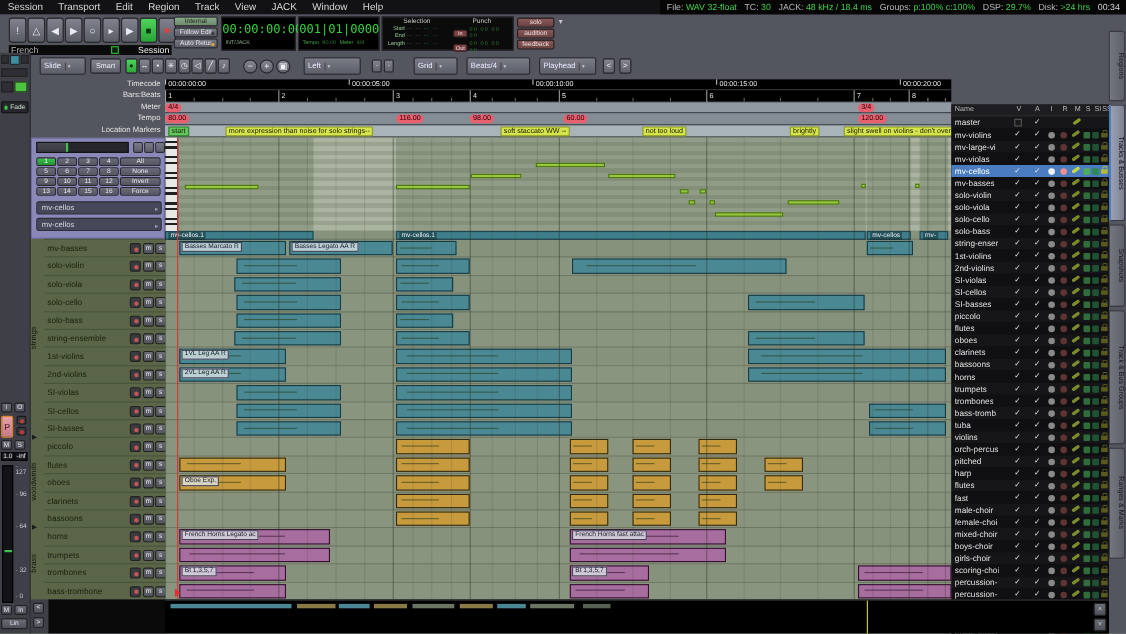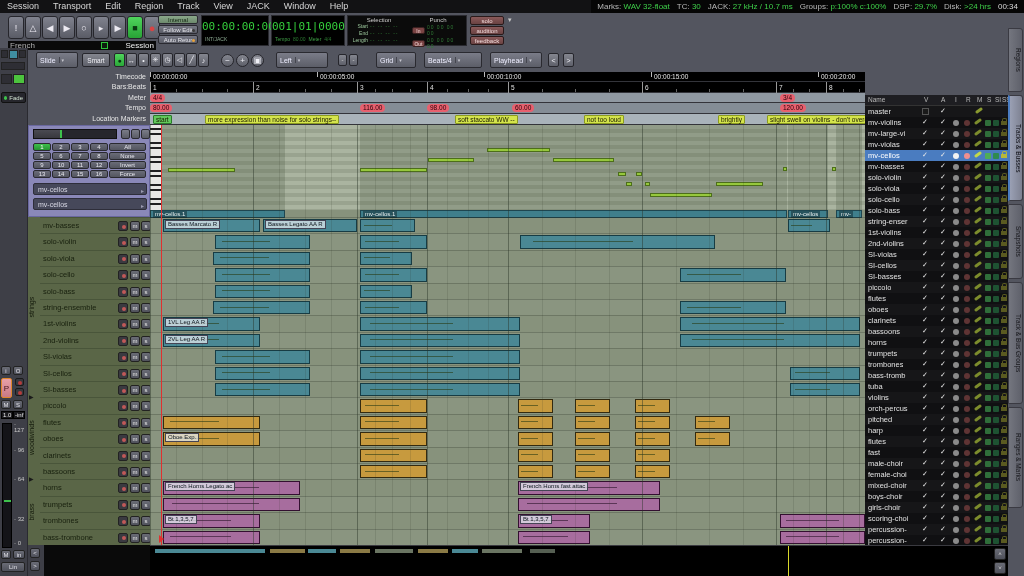--- a/index.html
+++ b/index.html
@@ -192,23 +192,23 @@
       <div class="menu-item">Edit</div>
       <div class="menu-item">Region</div>
       <div class="menu-item">Track</div>
       <div class="menu-item">View</div>
       <div class="menu-item">JACK</div>
       <div class="menu-item">Window</div>
       <div class="menu-item">Help</div>
     </div>
   <div id="status-pill">
     <span id="status-segments" style="display:flex; gap:7px;">
-        <div class="seg"><span class="lb">Marks: </span><span class="vl">WAV 32-float</span></div>
+        <div class="seg"><span class="lb">File: </span><span class="vl">WAV 32-float</span></div>
         <div class="seg"><span class="lb">TC: </span><span class="vl">30</span></div>
-        <div class="seg"><span class="lb">JACK: </span><span class="vl">27 kHz / 10.7 ms</span></div>
+        <div class="seg"><span class="lb">JACK: </span><span class="vl">48 kHz / 18.4 ms</span></div>
         <div class="seg"><span class="lb">Groups: </span><span class="vl">p:100% c:100%</span></div>
         <div class="seg"><span class="lb">DSP: </span><span class="vl">29.7%</span></div>
         <div class="seg"><span class="lb">Disk: </span><span class="vl">&gt;24 hrs</span></div>
       </span>
     <span id="wallclock">00:34</span>
   </div>
 </div>
 
 <div id="transport" class="abs">
   <div id="transport-buttons">

